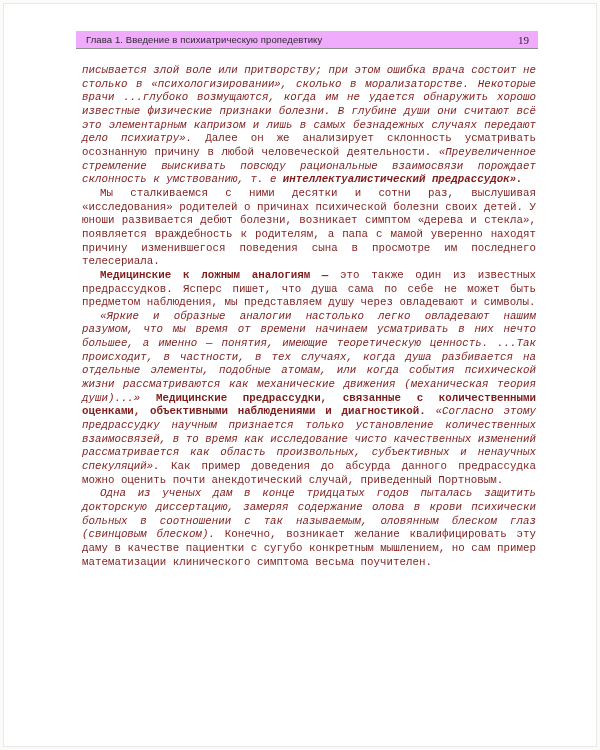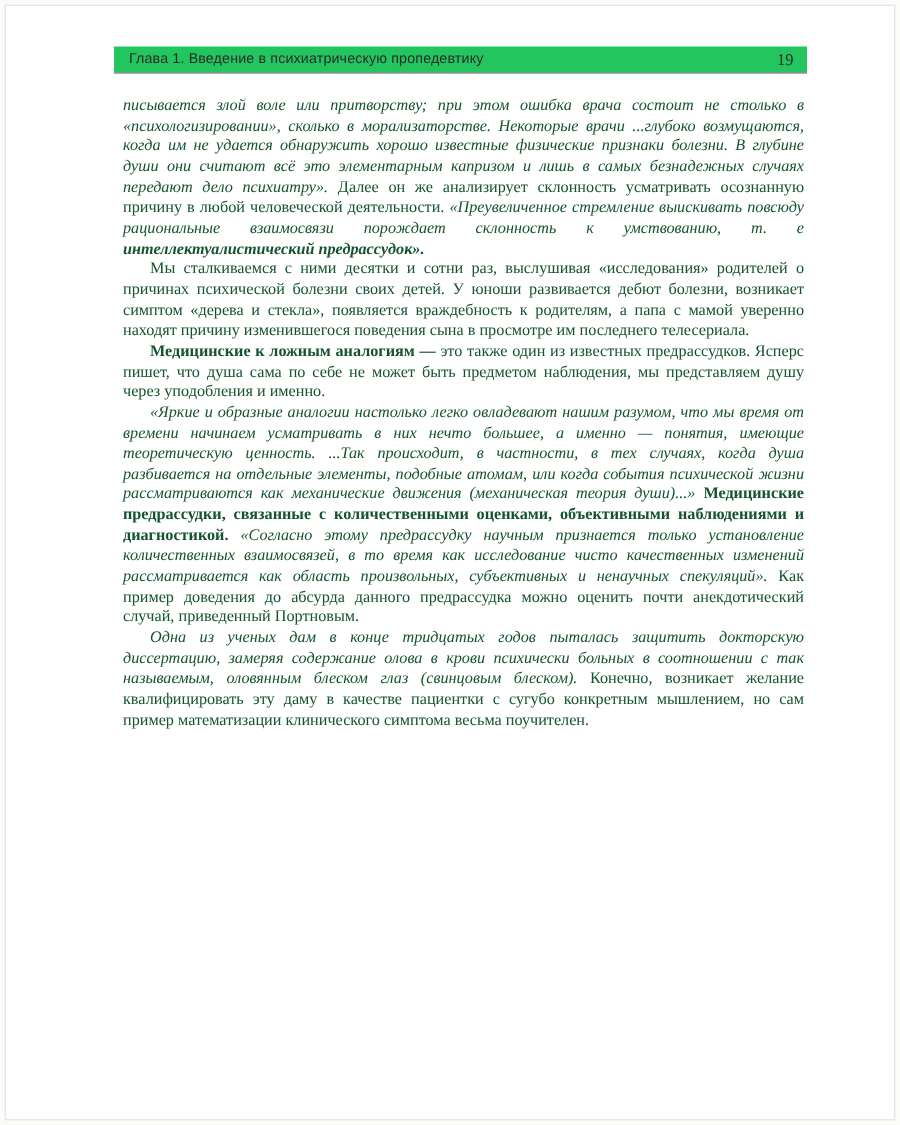--- a/index.html
+++ b/index.html
@@ -19,21 +19,21 @@
     border: 1px solid #e8e8e6;
     overflow: hidden;
     font-family: "Liberation Serif", serif;
   }
   .header-bar {
     position: absolute;
     left: 72px;
     top: 27px;
     width: 462px;
     height: 18px;
-    background: #22c55e;
+    background: #f0abfc;
     border-bottom: 1px solid #8f8f8f;
     display: flex;
     align-items: center;
     justify-content: space-between;
     box-sizing: border-box;
     padding: 0 9px 0 10px;
   }
   .chapter-title {
     font-family: "Liberation Sans", sans-serif;
     font-size: 9.5px;
@@ -44,21 +44,22 @@
     font-family: "Liberation Serif", serif;
     font-size: 11px;
     color: #2b2b2b;
     text-align: center;
   }
   .body-text {
     position: absolute;
     left: 78px;
     top: 60px;
     width: 454px;
-    color: #14532d;
+    color: #7f1d1d;
+    font-family: Liberation Mono, monospace;
   }
   .para {
     margin: 0;
     font-size: 10.8px;
     line-height: 13.65px;
     text-align: justify;
   }
   .para.indent { text-indent: 18px; }
   .i  { font-style: italic; }
   .b  { font-weight: bold; }
@@ -70,18 +71,18 @@
 <div class="page">
 
   <div class="header-bar">
     <span class="chapter-title">Глава 1. Введение в психиатрическую пропедевтику</span>
     <span class="page-number">19</span>
   </div>
 
   <div class="body-text">
       <p class="para"><span class="i">писывается злой воле или притворству; при этом ошибка врача состоит не столько в «психологизировании», сколько в морализаторстве. Некоторые врачи ...глубоко возмущаются, когда им не удается обнаружить хорошо известные физические признаки болезни. В глубине души они считают всё это элементарным капризом и лишь в самых безнадежных случаях передают дело психиатру».</span><span> Далее он же анализирует склонность усматривать осознанную причину в любой человеческой деятельности. </span><span class="i">«Преувеличенное стремление выискивать повсюду рациональные взаимосвязи порождает склонность к умствованию, т. е </span><span class="bi">интеллектуалистический предрассудок».</span></p>
       <p class="para indent"><span>Мы сталкиваемся с ними десятки и сотни раз, выслушивая «исследования» родителей о причинах психической болезни своих детей. У юноши развивается дебют болезни, возникает симптом «дерева и стекла», появляется враждебность к родителям, а папа с мамой уверенно находят причину изменившегося поведения сына в просмотре им последнего телесериала.</span></p>
-      <p class="para indent"><span class="b">Медицинские к ложным аналогиям — </span><span>это также один из известных предрассудков. Ясперс пишет, что душа сама по себе не может быть предметом наблюдения, мы представляем душу через уподобления и именно.</span></p>
+      <p class="para indent"><span class="b">Медицинские к ложным аналогиям — </span><span>это также один из известных предрассудков. Ясперс пишет, что душа сама по себе не может быть предметом наблюдения, мы представляем душу через овладевают и символы.</span></p>
       <p class="para indent"><span class="i">«Яркие и образные аналогии настолько легко овладевают нашим разумом, что мы время от времени начинаем усматривать в них нечто большее, а именно — понятия, имеющие теоретическую ценность. ...Так происходит, в частности, в тех случаях, когда душа разбивается на отдельные элементы, подобные атомам, или когда события психической жизни рассматриваются как механические движения (механическая теория души)...» </span><span class="b">Медицинские предрассудки, связанные с количественными оценками, объективными наблюдениями и диагностикой. </span><span class="i">«Согласно этому предрассудку научным признается только установление количественных взаимосвязей, в то время как исследование чисто качественных изменений рассматривается как область произвольных, субъективных и ненаучных спекуляций».</span><span> Как пример доведения до абсурда данного предрассудка можно оценить почти анекдотический случай, приведенный Портновым.</span></p>
       <p class="para indent"><span class="i">Одна из ученых дам в конце тридцатых годов пыталась защитить докторскую диссертацию, замеряя содержание олова в крови психически больных в соотношении с так называемым, оловянным блеском глаз (свинцовым блеском).</span><span> Конечно, возникает желание квалифицировать эту даму в качестве пациентки с сугубо конкретным мышлением, но сам пример математизации клинического симптома весьма поучителен.</span></p>
     </div>
 
 </div>
 
 </body></html>

